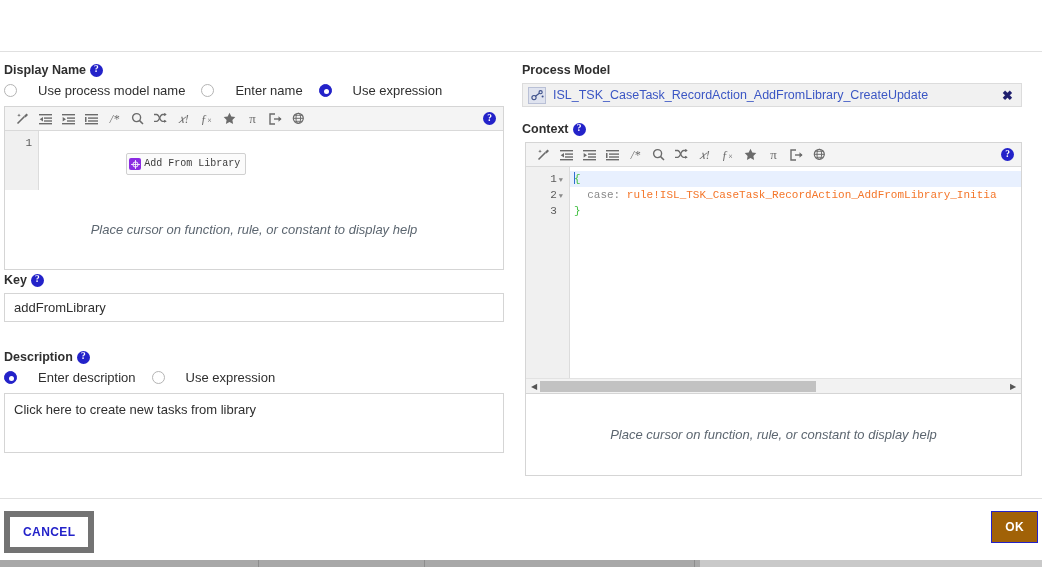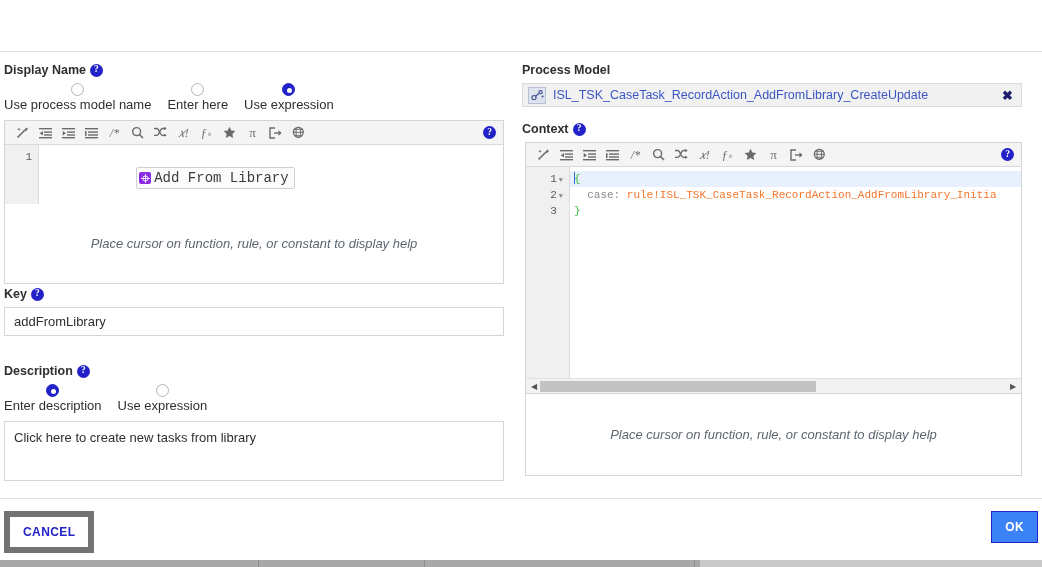--- a/index.html
+++ b/index.html
@@ -36,21 +36,21 @@
   .help-badge {
     display:inline-flex; align-items:center; justify-content:center;
     width:13px; height:13px; border-radius:50%;
     background:#2322c9; color:#fff;
     font-size:9.5px; font-weight:bold; font-family:"Liberation Serif", serif;
     line-height:1; cursor:pointer; flex:none;
   }
 
   
   .radio-row { display:flex; align-items:center; gap:16px; margin-bottom:8px; }
-  .radio-opt { display:flex; align-items:center; gap:1px; cursor:pointer;flex-direction:column; }
+  .radio-opt { display:flex; align-items:center; gap:21px; cursor:pointer; }
   .radio {
     width:13px; height:13px; border-radius:50%;
     border:1px solid #b4b4b4; background:#fff; flex:none;
     display:inline-block; position:relative;
   }
   .radio.sel { border:1px solid #2322c9; background:#2322c9; }
   .radio.sel::after {
     content:""; position:absolute; left:4px; top:4px;
     width:5px; height:5px; border-radius:50%; background:#fff;
   }
@@ -92,22 +92,22 @@
   .tok-rule  { color:#f4762a; }
   .caret {
     display:inline-block; width:1px; height:12px; background:#2f6fd0;
     vertical-align:-2px; margin-right:-1px;
   }
 
   
   .expr-chip {
     display:inline-flex; align-items:center; gap:3px;
     border:1px solid #d0d0d0; background:#fbfbfb;
-    padding:1px 5px 1px 2px; border-radius:2px; margin-left:14px;
-    font-family:"Liberation Mono", monospace; font-size:14px; color:#3b3b3b;
+    padding:1px 5px 1px 2px; border-radius:2px; margin-left:4px;
+    font-family:"Liberation Mono", monospace; font-size:10px; color:#3b3b3b;
     cursor:pointer;
   }
   .chip-glyph {
     width:12px; height:12px; background:#8b2be2; border-radius:2px;
     display:inline-flex; align-items:center; justify-content:center; flex:none;
   }
 
   
   .hscroll {
     height:15px; background:#f2f2f2; border-top:1px solid #e2e2e2;
@@ -152,21 +152,21 @@
   
   .footer-rule { position:absolute; left:0; top:498px; width:1042px; height:1px; background:#e0e0e0; }
   .btn-cancel {
     position:absolute; left:4px; top:511px;
     border:6px solid #737373; background:#fff; color:#2322c9;
     font-size:12px; font-weight:bold; letter-spacing:.4px;
     padding:8px 13px; cursor:pointer; font-family:"Liberation Sans", sans-serif;
   }
   .btn-ok {
     position:absolute; right:4px; top:511px;
-    border:1px solid #2322c9; background:#3b82f6; color:#fff;
+    border:1px solid #2322c9; background:#a16207; color:#fff;
     font-size:12px; font-weight:bold; letter-spacing:.4px;
     padding:8px 13px; cursor:pointer; font-family:"Liberation Sans", sans-serif;
     min-width:36px;
   }
 
   
   .bottom-strip {
     position:absolute; left:0; top:560px; width:1042px; height:7px;
     background:#a8a8a8;
   }
@@ -187,21 +187,21 @@
       <span class="help-badge">?</span>
     </div>
 
     <div class="radio-row">
       <label class="radio-opt">
         <span class="radio"></span>
         <span class="radio-lbl">Use process model name</span>
       </label>
       <label class="radio-opt">
         <span class="radio"></span>
-        <span class="radio-lbl">Enter here</span>
+        <span class="radio-lbl">Enter name</span>
       </label>
       <label class="radio-opt">
         <span class="radio sel"></span>
         <span class="radio-lbl">Use expression</span>
       </label>
     </div>
 
     <div class="editor" style="height:84px;">
       <div class="ed-toolbar">
         <span class="tb-icon">

